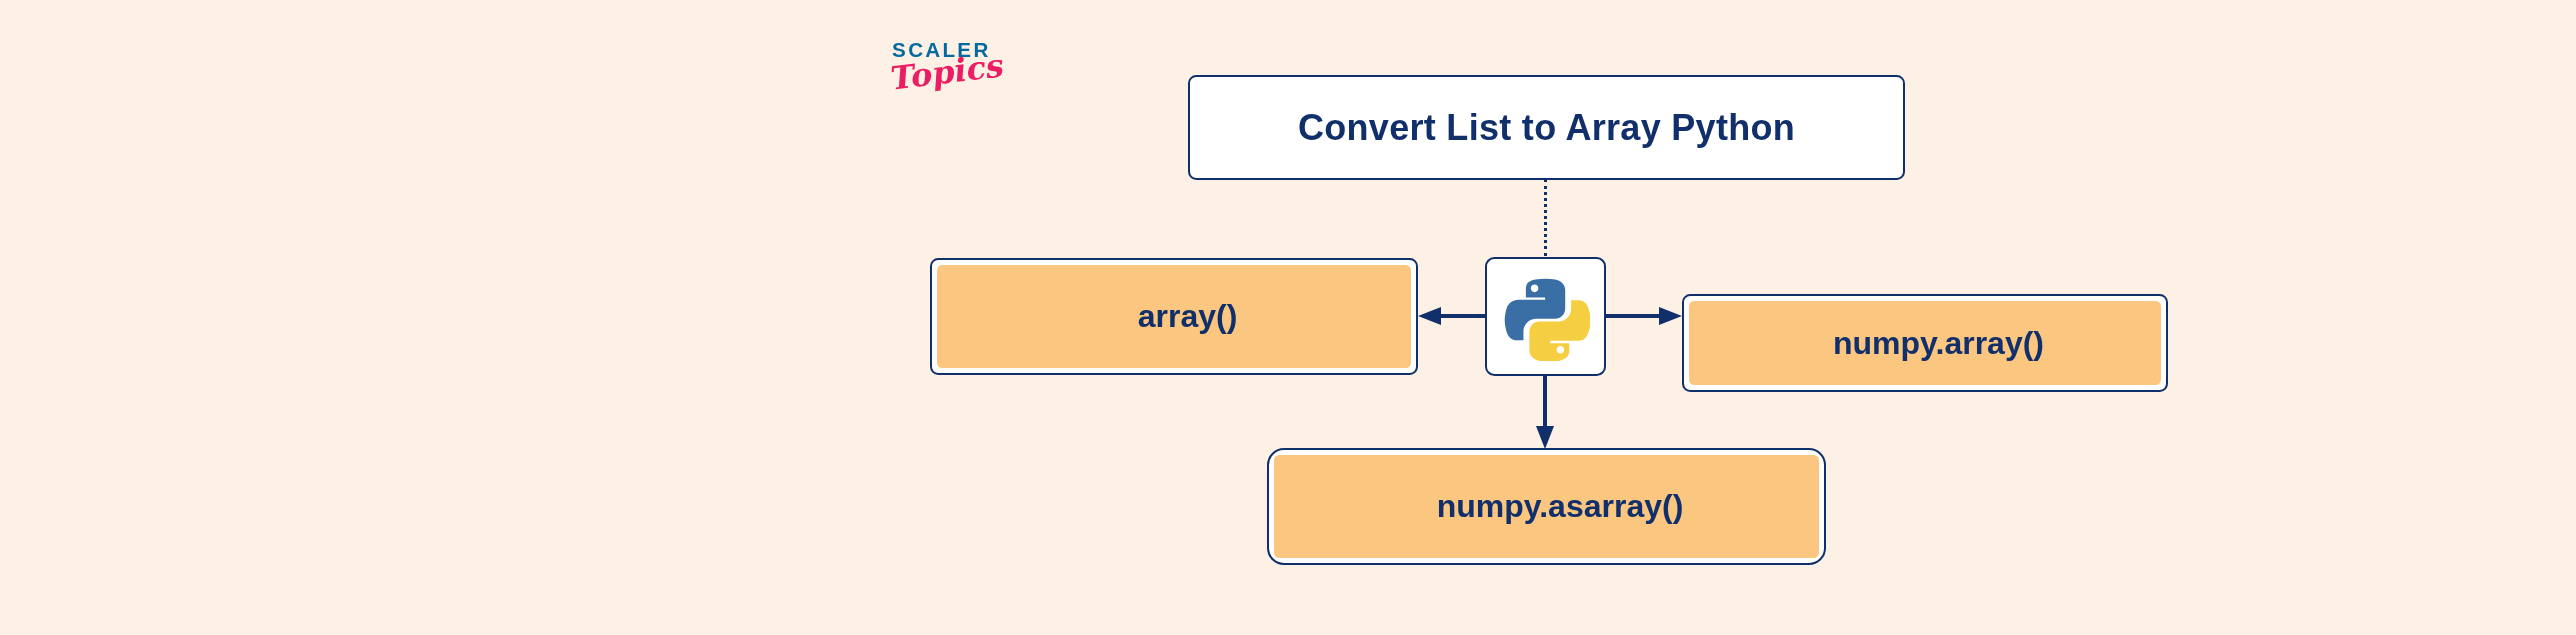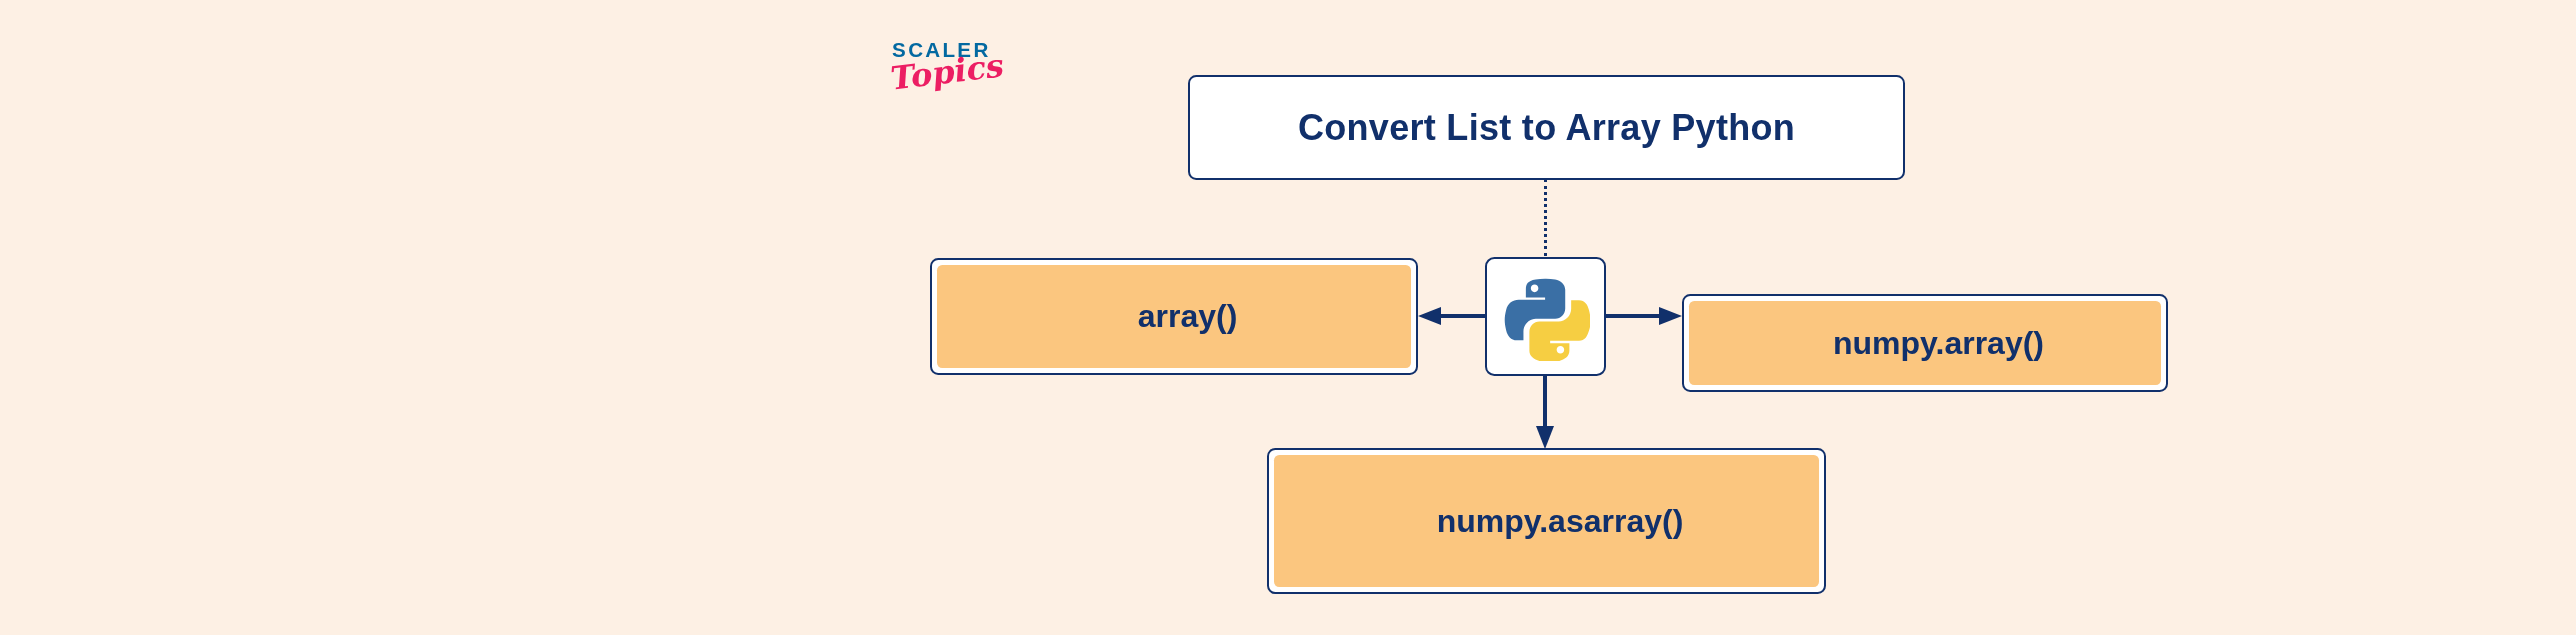--- a/index.html
+++ b/index.html
@@ -131,21 +131,22 @@
     width: 486px;
     height: 98px;
     margin-top: 36px;
   }
   #box-numpy-array .label { font-size: 32px; }
 
   #box-numpy-asarray {
     left: 1267px;
     top: 448px;
     width: 559px;
-    height: 146px;
+    height: 117px;
+    border-radius: 17px;
   }
   #box-numpy-asarray .label { font-size: 32px; }
 
   
   .conn { position: absolute; }
 
   
   #conn-dotted {
     left: 1544px;
     top: 179px;

